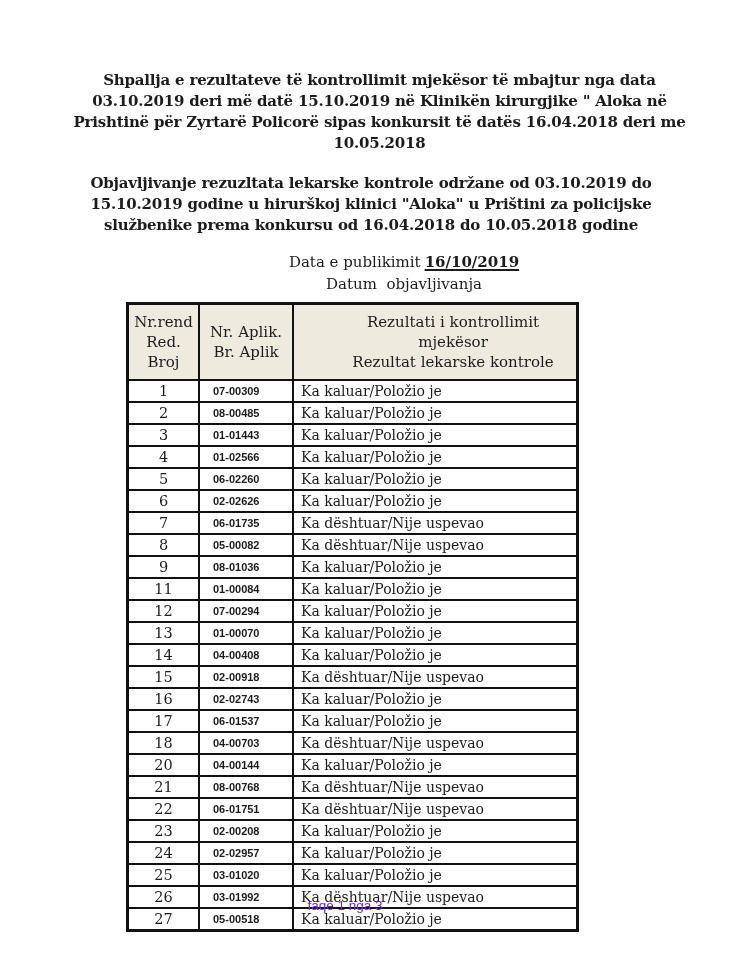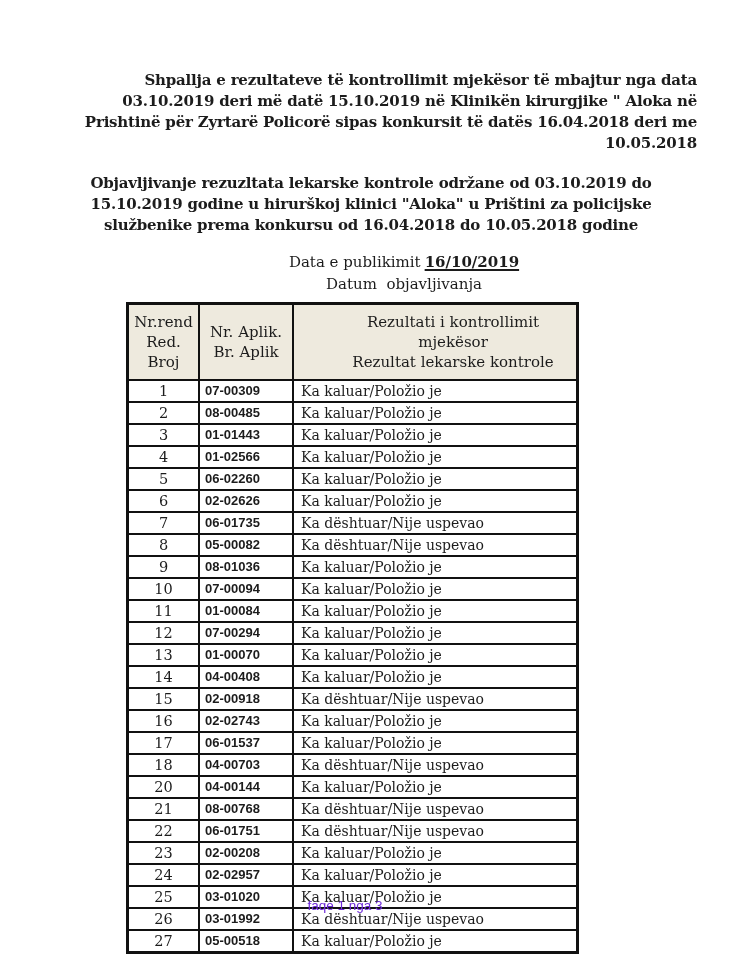--- a/index.html
+++ b/index.html
@@ -18,21 +18,21 @@
     overflow:hidden;
     margin:0 auto;
   }
   .heading{
     text-align:center;
     font-weight:600;
     font-size:15px;
     line-height:21px;
     letter-spacing:-0.2px;
   }
-  .heading-sq{padding:55px 45px 0 62px;text-align:right;}
+  .heading-sq{padding:55px 45px 0 62px;}
   .heading-sr{padding:4px 58px 0 58px;}
   .pub-block{margin:5px 0 0 66px;font-size:15px;line-height:22px;text-align:center;}
   .pub-line{white-space:pre;}
   .pub-date{
     font-weight:bold;
     text-decoration:underline;
     text-decoration-thickness:2px;
     text-underline-offset:2px;
     margin-left:4px;
   }
@@ -62,22 +62,22 @@
     padding:1px 4px;
     font-size:14px;
     line-height:18px;
     overflow:hidden;
     white-space:nowrap;
   }
   td.nr{text-align:center;font-size:14.5px;}
   td.aplik{
     font-family:"Liberation Sans", sans-serif;
     font-weight:600;
-    font-size:13px;
-    padding-left:5px;
+    font-size:11px;
+    padding-left:13px;
   }
   td.rez{padding-left:7px;}
   .footer{
     position:absolute;
     top:898px;left:0;width:690px;
     text-align:center;
     font-family:"Liberation Sans", sans-serif;
     font-size:13.5px;
     color:#6d28d9;
   }
@@ -161,25 +161,20 @@
       <td class="aplik">05-00082</td>
       <td class="rez">Ka dështuar/Nije uspevao</td>
     </tr>
 
     <tr>
       <td class="nr">9</td>
       <td class="aplik">08-01036</td>
       <td class="rez">Ka kaluar/Položio je</td>
     </tr>
 
-    <tr>
-      <td class="nr">10</td>
-      <td class="aplik">07-00094</td>
-      <td class="rez">Ka kaluar/Položio je</td>
-    </tr>
 
     <tr>
       <td class="nr">11</td>
       <td class="aplik">01-00084</td>
       <td class="rez">Ka kaluar/Položio je</td>
     </tr>
 
     <tr>
       <td class="nr">12</td>
       <td class="aplik">07-00294</td>

